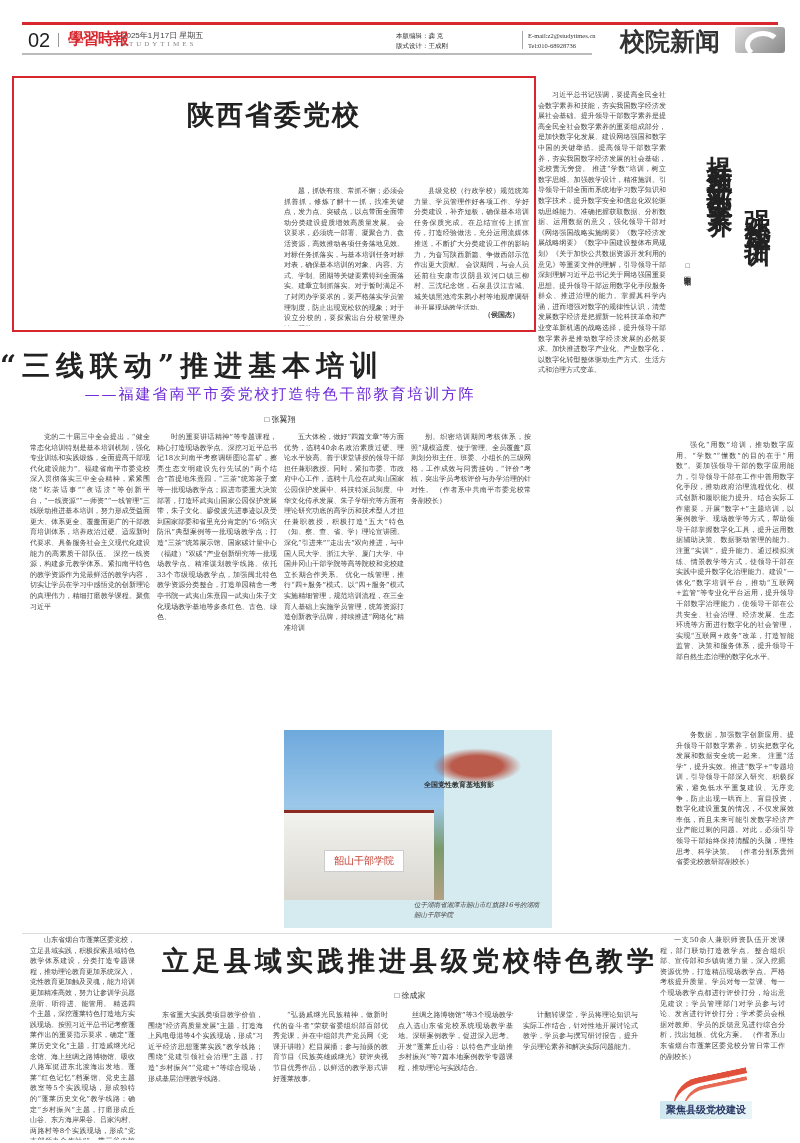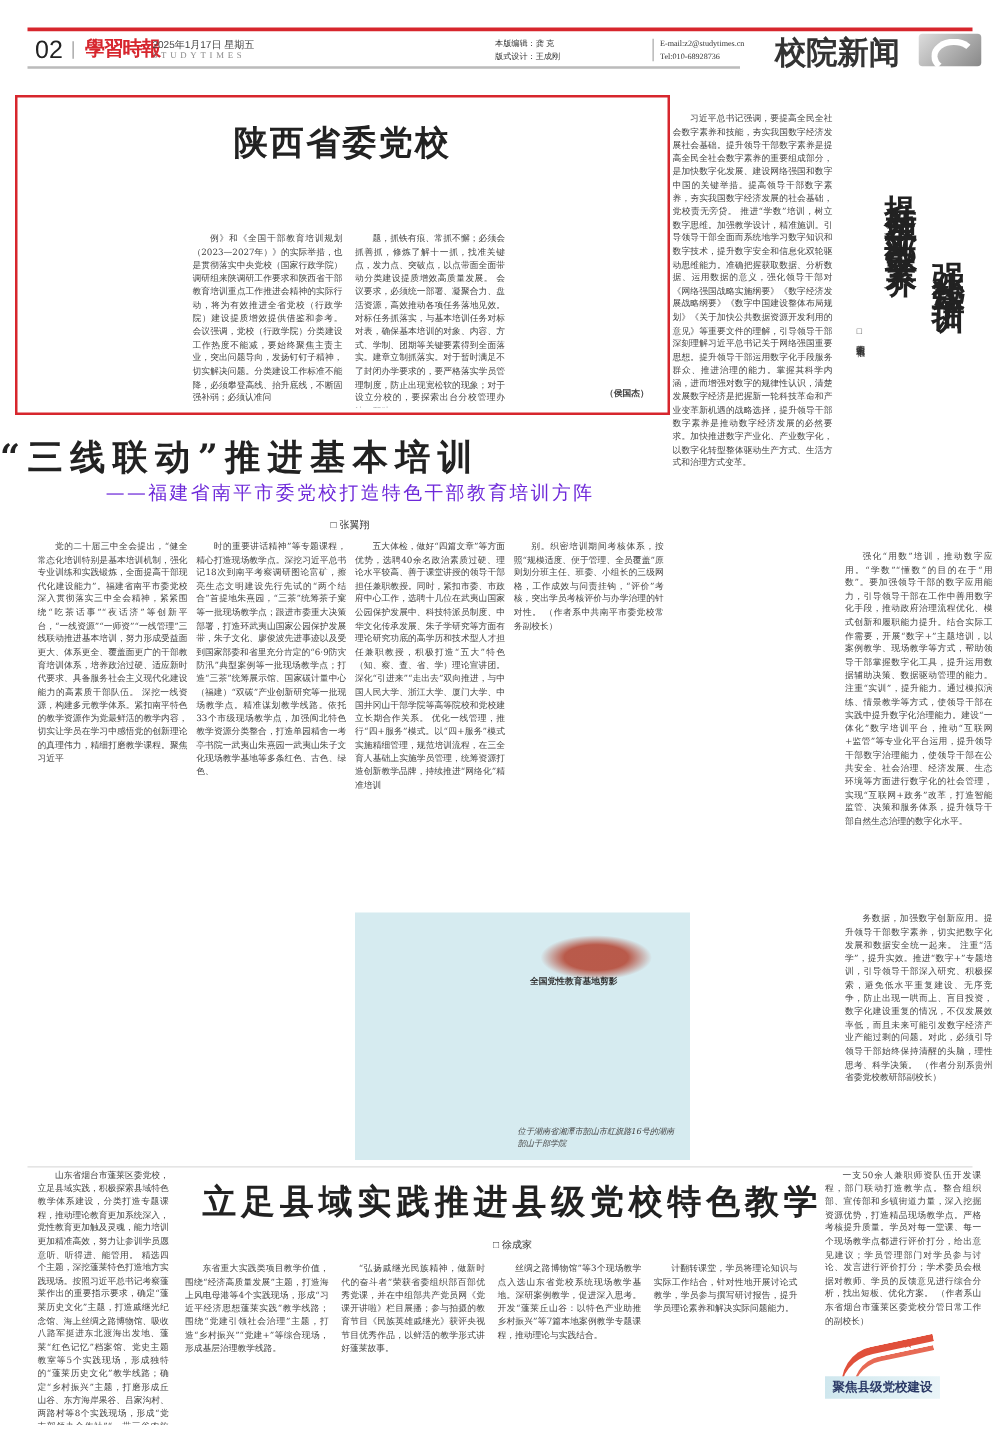--- a/index.html
+++ b/index.html
@@ -82,27 +82,27 @@
   <span class="section-title">校院新闻</span>
   <span class="section-emblem"></span>
 </div>
 <div class="header-under"></div>
 <div class="header-under2"></div>
 
 <div class="box1">
   <div class="a1-title">
     <div>陕西省委党校</div>
   </div>
-  <div class="col text a1-body" style="left:140px;width:120px;">
-    <p>例》和《全国干部教育培训规划（2023—2027年）》的实际举措，也是贯彻落实中央党校（国家行政学院）调研组来陕调研工作要求和陕西省干部教育培训重点工作推进会精神的实际行动，将为有效推进全省党校（行政学院）建设提质增效提供借鉴和参考。
-会议强调，党校（行政学院）分类建设工作热度不能减，要始终聚焦主责主业，突出问题导向，发扬钉钉子精神，切实解决问题。分类建设工作标准不能降，必须攀登高线、抬升底线，不断固强补弱；必须认准问</p>
-  </div>
   <div class="col text a1-body" style="left:270px;width:120px;">
     <p>题，抓铁有痕、常抓不懈；必须会抓善抓，修炼了解十一抓，找准关键点，发力点、突破点，以点带面全面带动分类建设提质增效高质量发展。
 会议要求，必须统一部署、凝聚合力、盘活资源，高效推动各项任务落地见效。对标任务抓落实，与基本培训任务对标对表，确保基本培训的对象、内容、方式、学制、团期等关键要素得到全面落实。建章立制抓落实。对于暂时满足不了封闭办学要求的，要严格落实学员管理制度，防止出现宽松软的现象；对于设立分校的，要探索出台分校管理办法，帮助</p>
+  </div>
+  <div class="col text a1-body" style="left:400px;width:115px;height:124px;">
+    <p>县级党校（行政学校）规范统筹力量、学员管理作好各项工作、学好分类建设，补齐短板，确保基本培训任务保质完成。在总结宣传上抓宣传，打造经验做法，充分运用流媒体推送，不断扩大分类建设工作的影响力，为奋写陕西新篇、争做西部示范作出更大贡献。
+会议期间，与会人员还前往安康市汉阴县双河口镇三柳村、三沈纪念馆，石泉县汉江古城、城关镇黑池湾朱鹮小村等地观摩调研并开展现场教学活动。</p>
   </div>
   <div class="text sig" style="position:absolute;left:400px;top:232px;width:115px;font-weight:bold;">（侯国杰）</div>
 </div>
 
 <div class="col text" style="left:538px;top:90px;width:128px;height:830px;">
   <p>习近平总书记强调，要提高全民全社会数字素养和技能，夯实我国数字经济发展社会基础。提升领导干部数字素养是提高全民全社会数字素养的重要组成部分，是加快数字化发展、建设网络强国和数字中国的关键举措。提高领导干部数字素养，夯实我国数字经济发展的社会基础，党校责无旁贷。
 推进“学数”培训，树立数字思维。加强教学设计，精准施训。引导领导干部全面而系统地学习数字知识和数字技术，提升数字安全和信息化双轮驱动思维能力。准确把握获取数据、分析数据、运用数据的意义，强化领导干部对《网络强国战略实施纲要》《数字经济发展战略纲要》《数字中国建设整体布局规划》《关于加快公共数据资源开发利用的意见》等重要文件的理解，引导领导干部深刻理解习近平总书记关于网络强国重要思想。提升领导干部运用数字化手段服务群众、推进治理的能力。掌握其科学内涵，进而增强对数字的规律性认识，清楚发展数字经济是把握新一轮科技革命和产业变革新机遇的战略选择，提升领导干部数字素养是推动数字经济发展的必然要求。加快推进数字产业化、产业数字化，以数字化转型整体驱动生产方式、生活方式和治理方式变革。</p>
 </div>
 <div class="vtitle" style="left:698px;top:135px;">提升领导干部数字素养</div>
 <div class="vtitle" style="left:736px;top:190px;">强化数字培训</div>
@@ -130,20 +130,24 @@
 <div class="col text" style="left:284px;top:432px;width:120px;height:292px;">
   <p>五大体检，做好“四篇文章”等方面优势，选聘40余名政治素质过硬、理论水平较高、善于课堂讲授的领导干部担任兼职教授。同时，紧扣市委、市政府中心工作，选聘十几位在武夷山国家公园保护发展中、科技特派员制度、中华文化传承发展、朱子学研究等方面有理论研究功底的高学历和技术型人才担任兼职教授，积极打造“五大”特色（知、察、查、省、学）理论宣讲团。深化“引进来”“走出去”双向推进，与中国人民大学、浙江大学、厦门大学、中国井冈山干部学院等高等院校和党校建立长期合作关系。
 优化一线管理，推行“四+服务”模式。以“四+服务”模式实施精细管理，规范培训流程，在三全育人基础上实施学员管理，统筹资源打造创新教学品牌，持续推进“网络化”精准培训</p>
 </div>
 <div class="col text" style="left:411px;top:432px;width:120px;height:292px;">
   <p>别。织密培训期间考核体系，按照“规模适度、便于管理、全员覆盖”原则划分班主任、班委、小组长的三级网格，工作成效与问责挂钩，“评价”考核，突出学员考核评价与办学治理的针对性。
 （作者系中共南平市委党校常务副校长）</p>
 </div>
 
 <div class="photo">
+  <div class="photo-img">
+    <div class="photo-building"></div>
+    <div class="photo-sign">韶山干部学院</div>
+  </div>
   <div class="stamp"></div>
   <div class="stamp-text">全国党性教育基地剪影</div>
   <div class="caption">位于湖南省湘潭市韶山市红旗路16号的湖南韶山干部学院</div>
 </div>
 
 <div class="hr"></div>
 
 <div class="col text" style="left:30px;top:935px;width:105px;height:205px;">
   <p>山东省烟台市蓬莱区委党校，立足县域实践，积极探索县域特色教学体系建设，分类打造专题课程，推动理论教育更加系统深入，党性教育更加触及灵魂，能力培训更加精准高效，努力让参训学员愿意听、听得进、能管用。
 精选四个主题，深挖蓬莱特色打造地方实践现场。按照习近平总书记考察蓬莱作出的重要指示要求，确定“蓬莱历史文化”主题，打造戚继光纪念馆、海上丝绸之路博物馆、吸收八路军挺进东北渡海出发地、蓬莱“红色记忆”档案馆、党史主题教室等5个实践现场，形成独特的“蓬莱历史文化”教学线路；确定“乡村振兴”主题，打磨形成丘山谷、东方海岸果谷、吕家沟村、两路村等8个实践现场，形成“党支部领办合作社”“一带三谷农旅融合”2条教学线路；深挖山</p>

